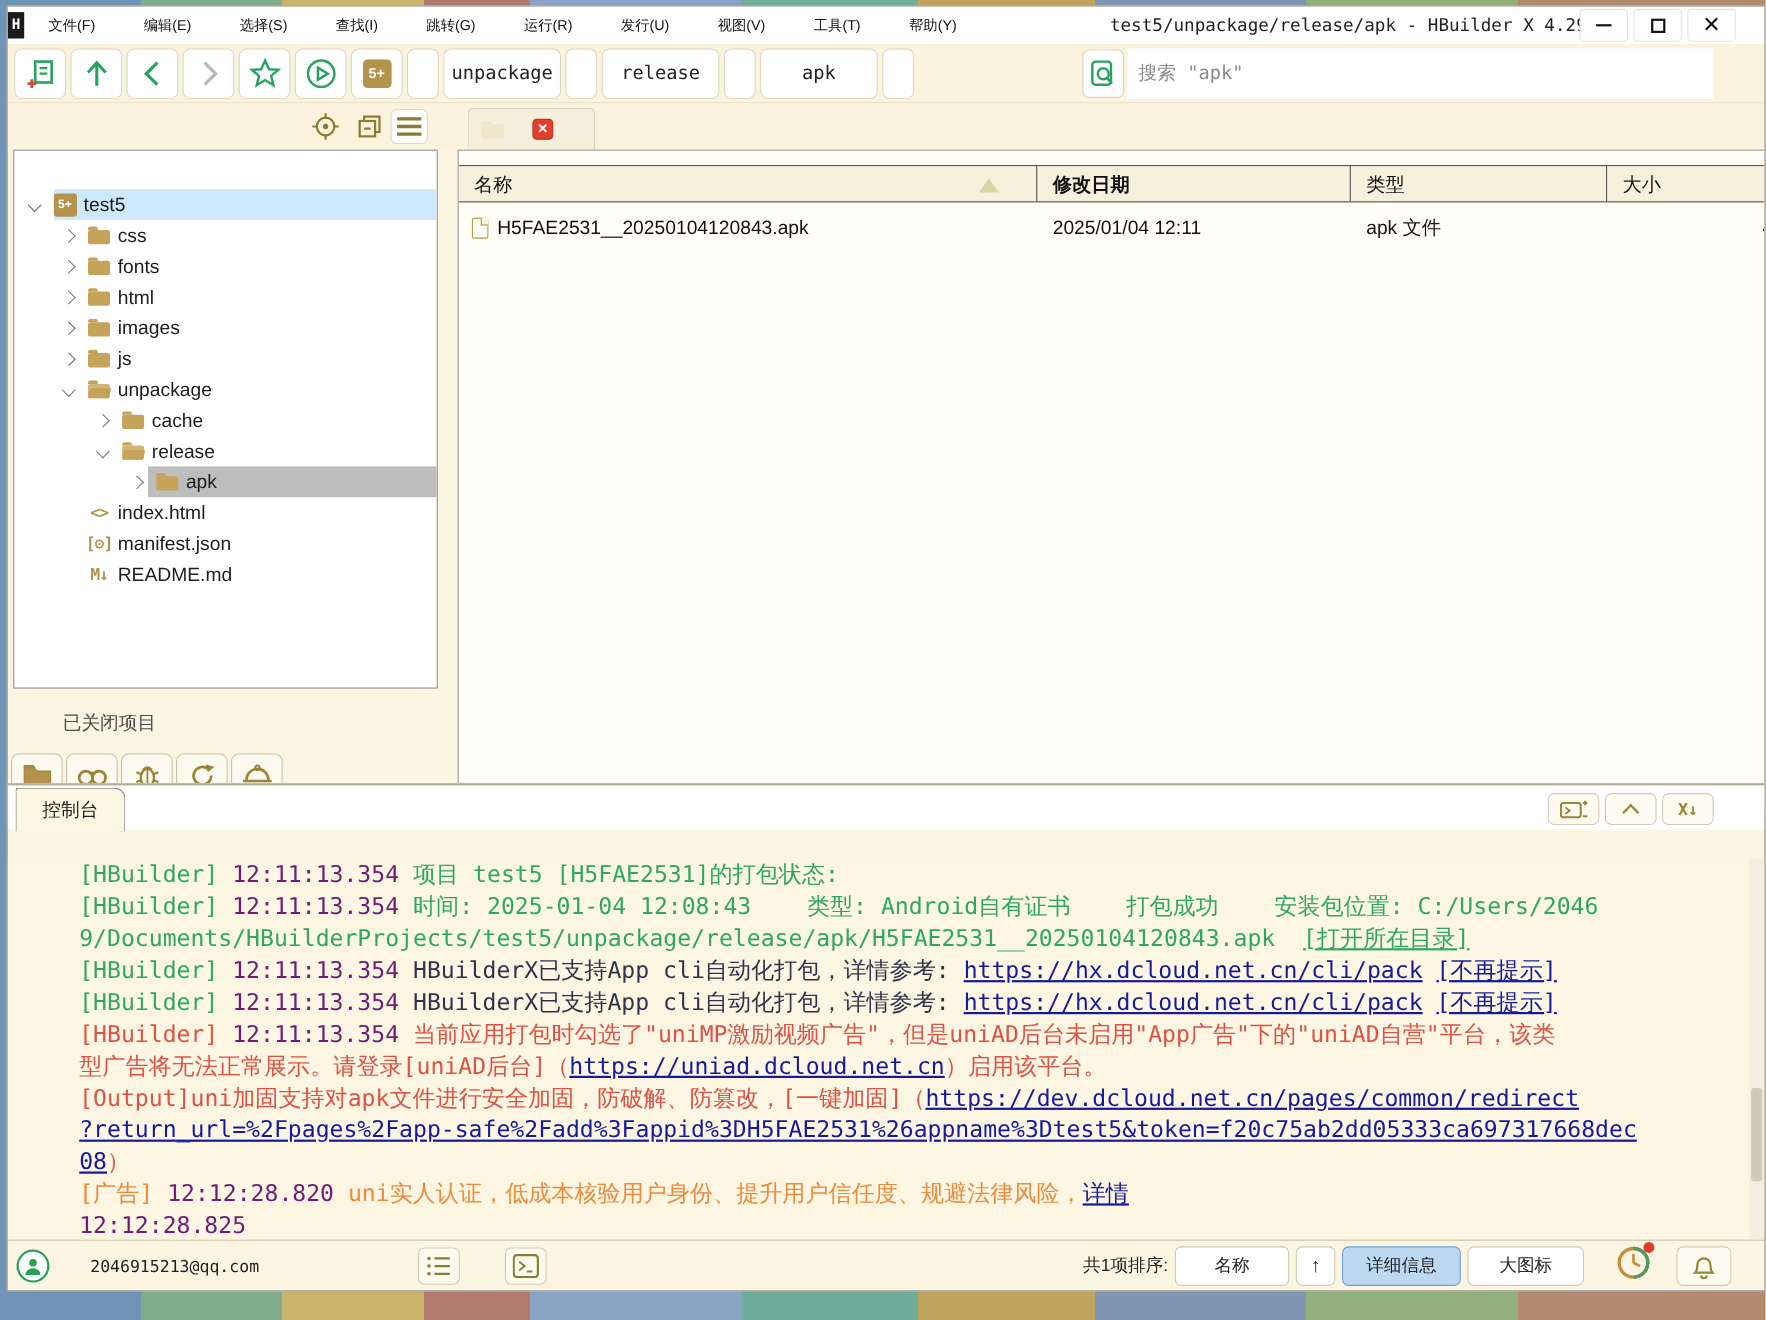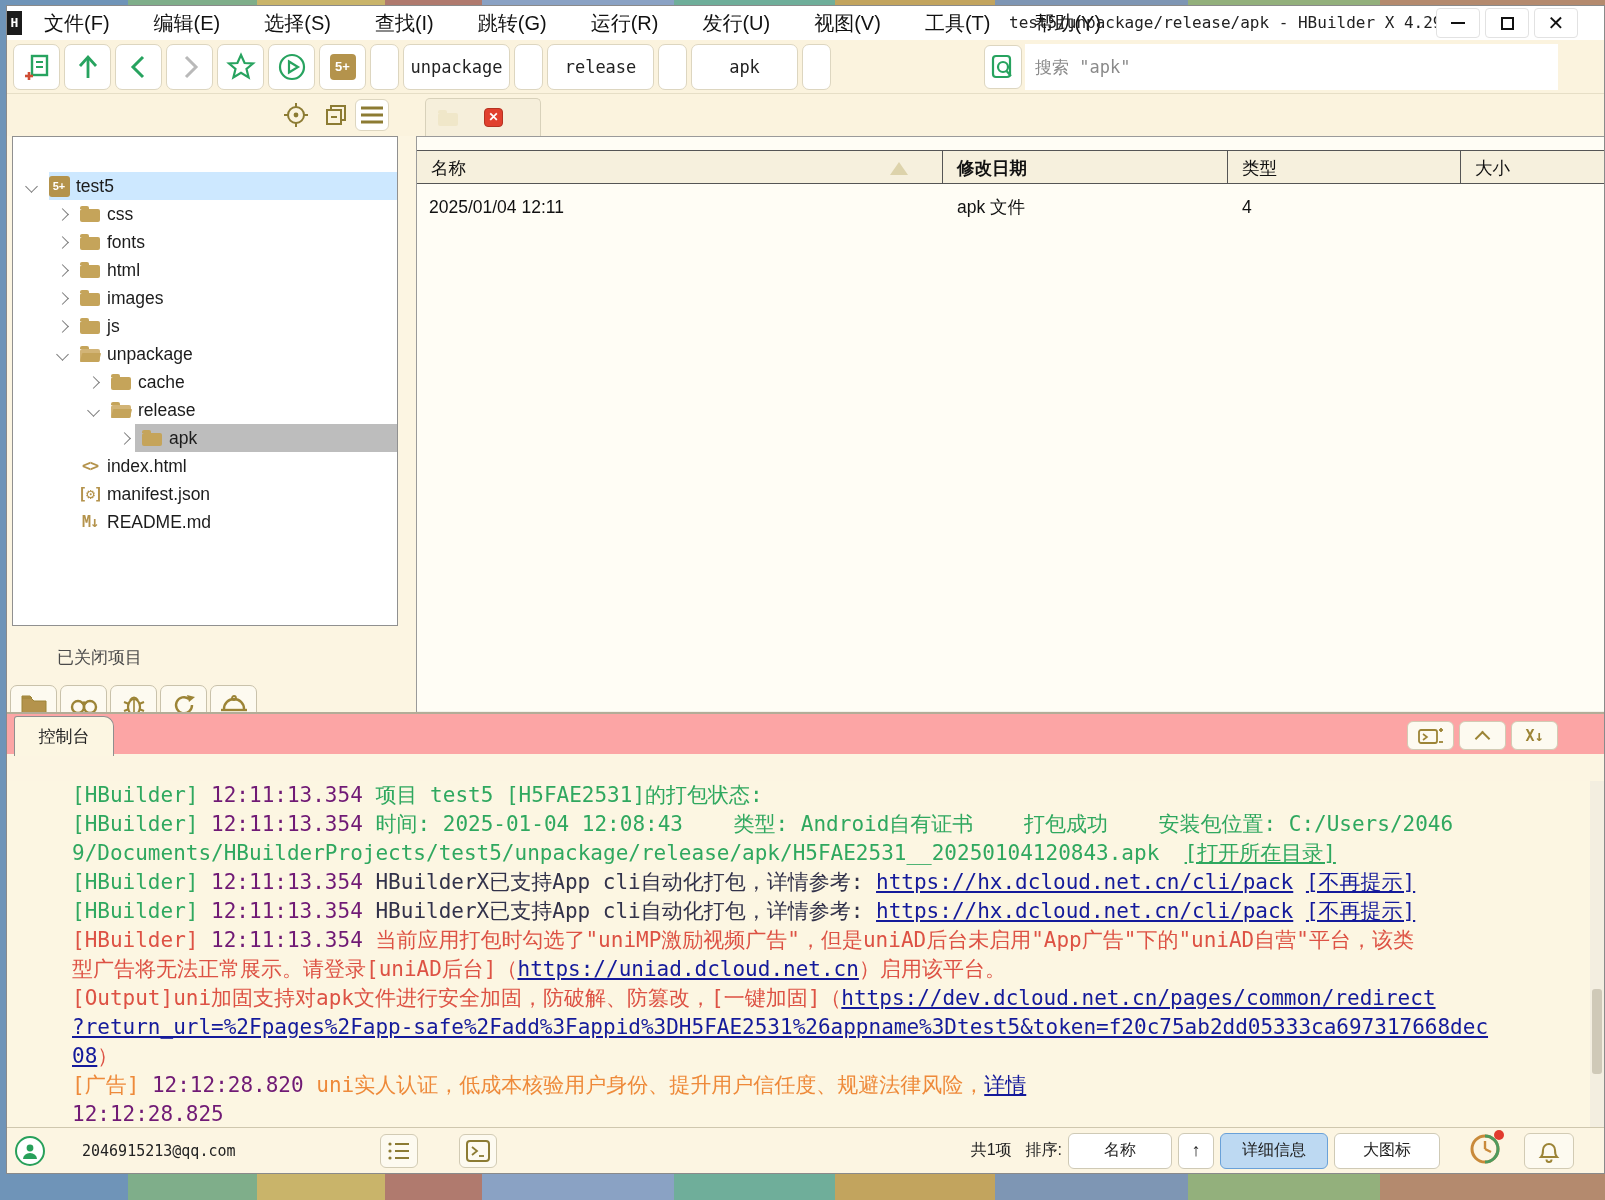--- a/index.html
+++ b/index.html
@@ -7,21 +7,21 @@
     font-family:"Liberation Sans","DejaVu Sans",sans-serif; }
   body { background:
     linear-gradient(90deg,#6f94b8 0 8%,#7fae8a 8% 16%,#c9b46a 16% 24%,#b07a6e 24% 30%,#8aa2c4 30% 42%,#6fae9a 42% 52%,#c2a45e 52% 62%,#7e96b4 62% 74%,#93b07c 74% 86%,#b48a6e 86% 100%); }
   .window { position:absolute; left:6px; top:5px; width:1599px; height:1169px;
     background:#fcf5e2; border:1px solid #8a8a8a; overflow:hidden; }
 
   
   .titlebar { position:absolute; left:0; top:0; right:0; height:34px; background:#ffffff;
     display:flex; align-items:center; }
   .applogo { width:15px; height:24px; background:#1b1b1b; color:#fff; font:bold 13px/24px "DejaVu Sans Mono",monospace; text-align:center; margin-left:0; }
-  .menu-item { font-size:20px; color:#111; padding:0 22px; line-height:34px; white-space:nowrap; }
+  .menu-item { font-size:13px; color:#111; padding:0 22px; line-height:34px; white-space:nowrap; }
   .win-title { position:absolute; left:962px; top:0; line-height:34px; font:16px/34px "DejaVu Sans Mono",monospace; color:#222;margin-left:40px; }
   .winbtns { position:absolute; right:26px; top:2px; display:flex; gap:5px; }
   .winbtn { width:44px; height:30px; border:1px solid #e2e2e2; border-radius:4px; background:#fff;
     display:flex; align-items:center; justify-content:center; font-size:17px; color:#111; }
   .glyph-min { width:14px; height:0; border-top:2px solid #111; display:block; }
   .glyph-max { width:13px; height:13px; border:2px solid #111; display:block; }
   .glyph-close { font-size:20px; line-height:1; }
 
   
   .toolbar { position:absolute; left:0; top:34px; right:0; height:54px; background:#fbf3de;
@@ -87,21 +87,21 @@
   .fl-cell:nth-child(4){ flex:1; text-align:right; padding-right:0; position:relative; left:8px; }
   .ic-doc { width:15px; height:19px; background:#fffef8; border:1.5px solid #b59a55; border-radius:2px; position:relative; }
   .ic-doc::before { content:""; position:absolute; right:-1px; top:-1px; width:6px; height:6px;
     background:#f6f0dd; border-left:1.5px solid #b59a55; border-bottom:1.5px solid #b59a55; }
   .hscroll { position:absolute; left:0; bottom:7px; right:0; height:21px; background:#f3f1ea; display:flex; align-items:center; }
   .harrow { width:16px; font-size:10px; color:#555; text-align:center; flex:none; }
   .htrack { flex:1; height:17px; position:relative; }
   .hthumb { position:absolute; left:18px; top:1px; width:825px; height:15px; background:#e3e0d6; border:1px solid #b7b3a5; border-radius:2px; }
 
   
-  .console-head { position:absolute; left:0; top:706px; right:0; height:42px; background:#fca5a5; border-top:2px solid #b3ac97; }
+  .console-head { position:absolute; left:0; top:706px; right:0; height:42px; background:#ffffff; border-top:2px solid #b3ac97; }
   .console-tab { position:absolute; left:7px; top:2px; width:100px; height:40px; background:#fcf6e2;
     border:1px solid #8f8f8f; border-bottom:none; border-radius:3px 10px 0 0; font-size:17px; color:#222;
     display:flex; align-items:center; justify-content:center; }
   .chbtn { position:absolute; top:7px; width:47px; height:29px; background:#fdfaf0; border:1px solid #d2cbb4; border-radius:6px;
     display:flex; align-items:center; justify-content:center; color:#9c8436; font:bold 15px "DejaVu Sans Mono",monospace; }
   .chev-up { width:11px; height:11px; border-left:2px solid #9c8436; border-top:2px solid #9c8436; transform:rotate(45deg); margin-top:5px; }
   .console-body { position:absolute; left:0; top:775px; right:0; bottom:46px; background:#fcf6e2; overflow:hidden; }
   .cline { padding-left:65px; height:29px; line-height:29px; font:21px/29px "DejaVu Sans Mono",monospace; white-space:pre; }
   .cs-green { color:#2fa85f; } .cs-gray { color:#701a75; } .cs-red { color:#dd5244; }
   .cs-orange { color:#ee8a3a; } .cs-dark { color:#32324a; }
@@ -393,20 +393,24 @@
 
   <div class="file-panel">
     <div class="fl-head" id="flhead">
         <span class="fl-hcell">名称<span class="sort-tri"></span></span>
         <span class="fl-hcell">修改日期</span>
         <span class="fl-hcell">类型</span>
         <span class="fl-hcell">大小</span>
       </div>
     <div id="flrows">
         <div class="fl-row">
+          <span class="fl-cell">
+            <span class="ic-doc"></span>
+            <span>H5FAE2531__20250104120843.apk</span>
+          </span>
           <span class="fl-cell">2025/01/04 12:11</span>
           <span class="fl-cell">apk 文件</span>
           <span class="fl-cell">4</span>
         </div>
       </div>
     <div class="hscroll">
       <span class="harrow">◀</span>
       <span class="htrack">
           <span class="hthumb"></span>
         </span>
@@ -470,21 +474,21 @@
     </span>
     <span class="stbtn" style="margin-left:12px;">
       <svg width="24" height="22" viewBox="0 0 24 22">
         <rect x="1" y="1" width="22" height="20" rx="3" fill="none" stroke="#8c7b33" stroke-width="2"></rect>
         <polyline points="6,7 11,11 6,15" fill="none" stroke="#8c7b33" stroke-width="1.8"></polyline>
         <line x1="13" y1="16" x2="18" y2="16" stroke="#8c7b33" stroke-width="1.8"></line>
       </svg>
     </span>
     <span class="stats">
       <span>共1项</span>
-      <span style="margin-left:14px;">排序:</span>
+      <span style="">排序:</span>
       <span class="vbtn name">名称</span>
       <span class="vbtn up">↑</span>
       <span class="vbtn detail" style="">详细信息</span>
       <span class="vbtn large">大图标</span>
       <span class="clockwrap">
         <svg width="34" height="34" viewBox="0 0 34 34">
           <circle cx="17" cy="17" r="13" fill="none" stroke="#c98a3a" stroke-width="3"></circle>
           <path d="M17 4 a13 13 0 0 1 0 26" fill="none" stroke="#4e9a5e" stroke-width="3"></path>
           <line x1="17" y1="17" x2="17" y2="9" stroke="#c98a3a" stroke-width="2.4"></line>
           <line x1="17" y1="17" x2="23" y2="20" stroke="#c98a3a" stroke-width="2.4"></line>

